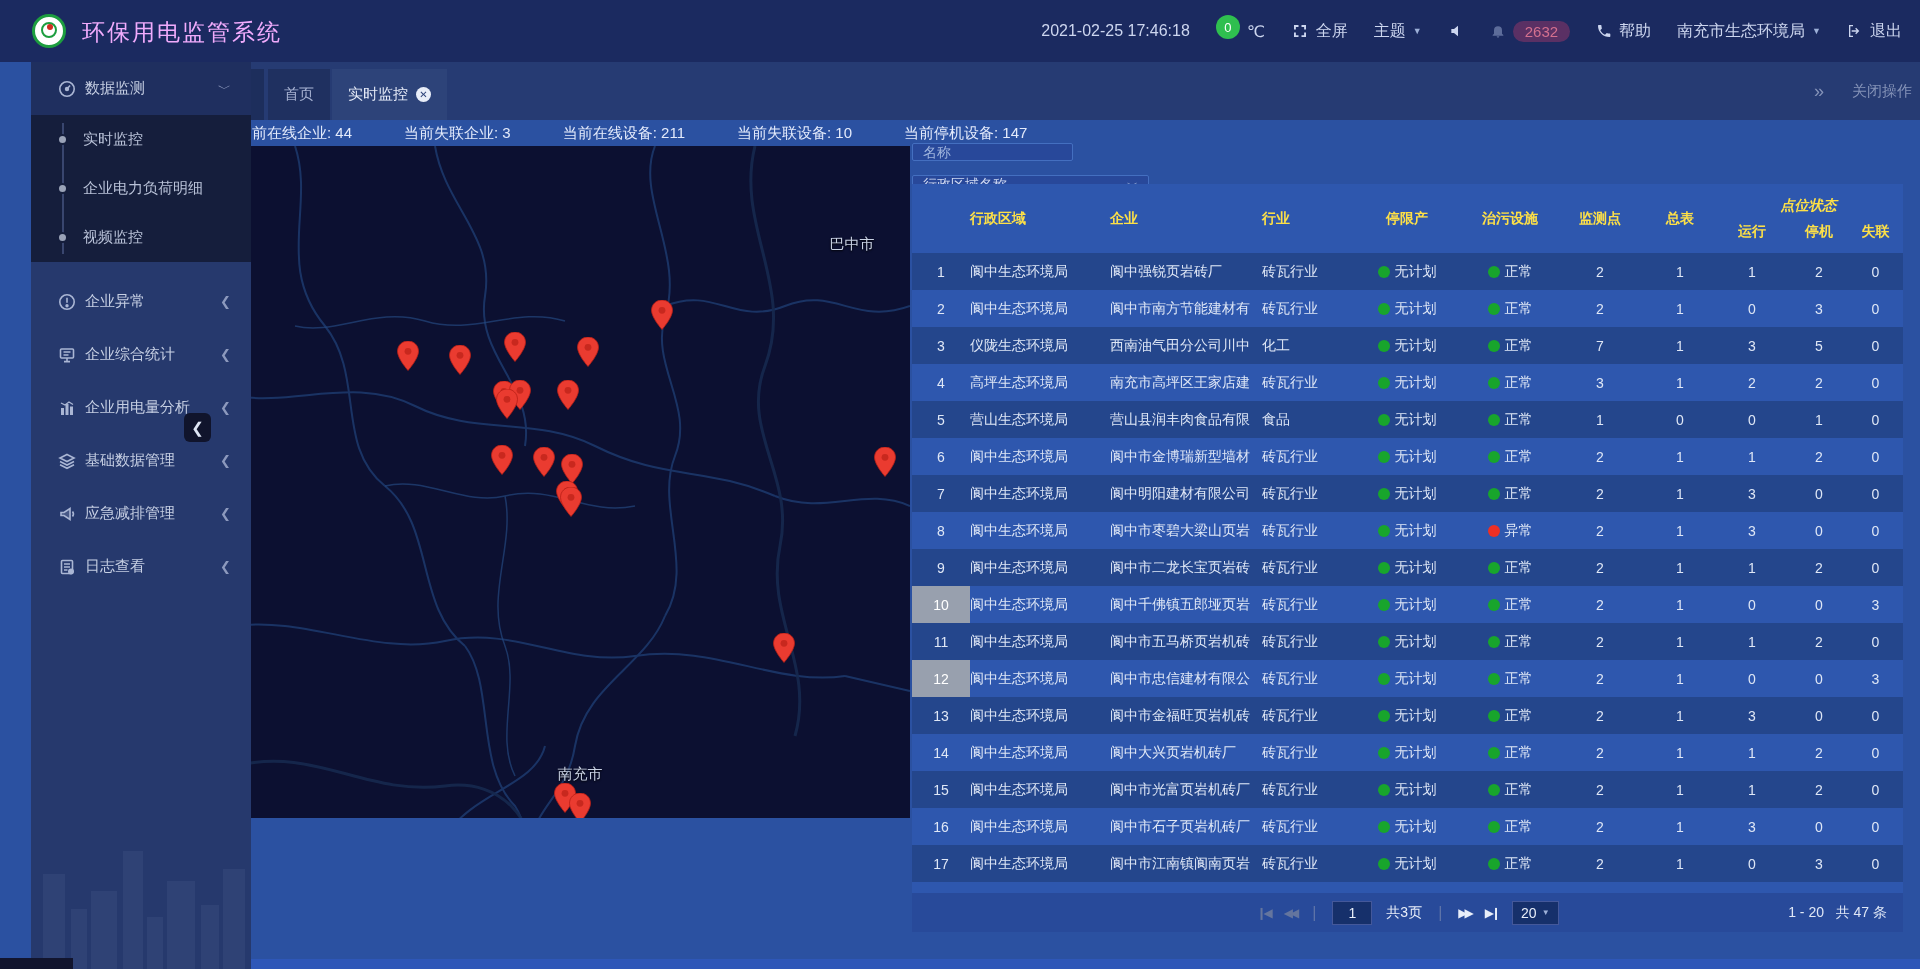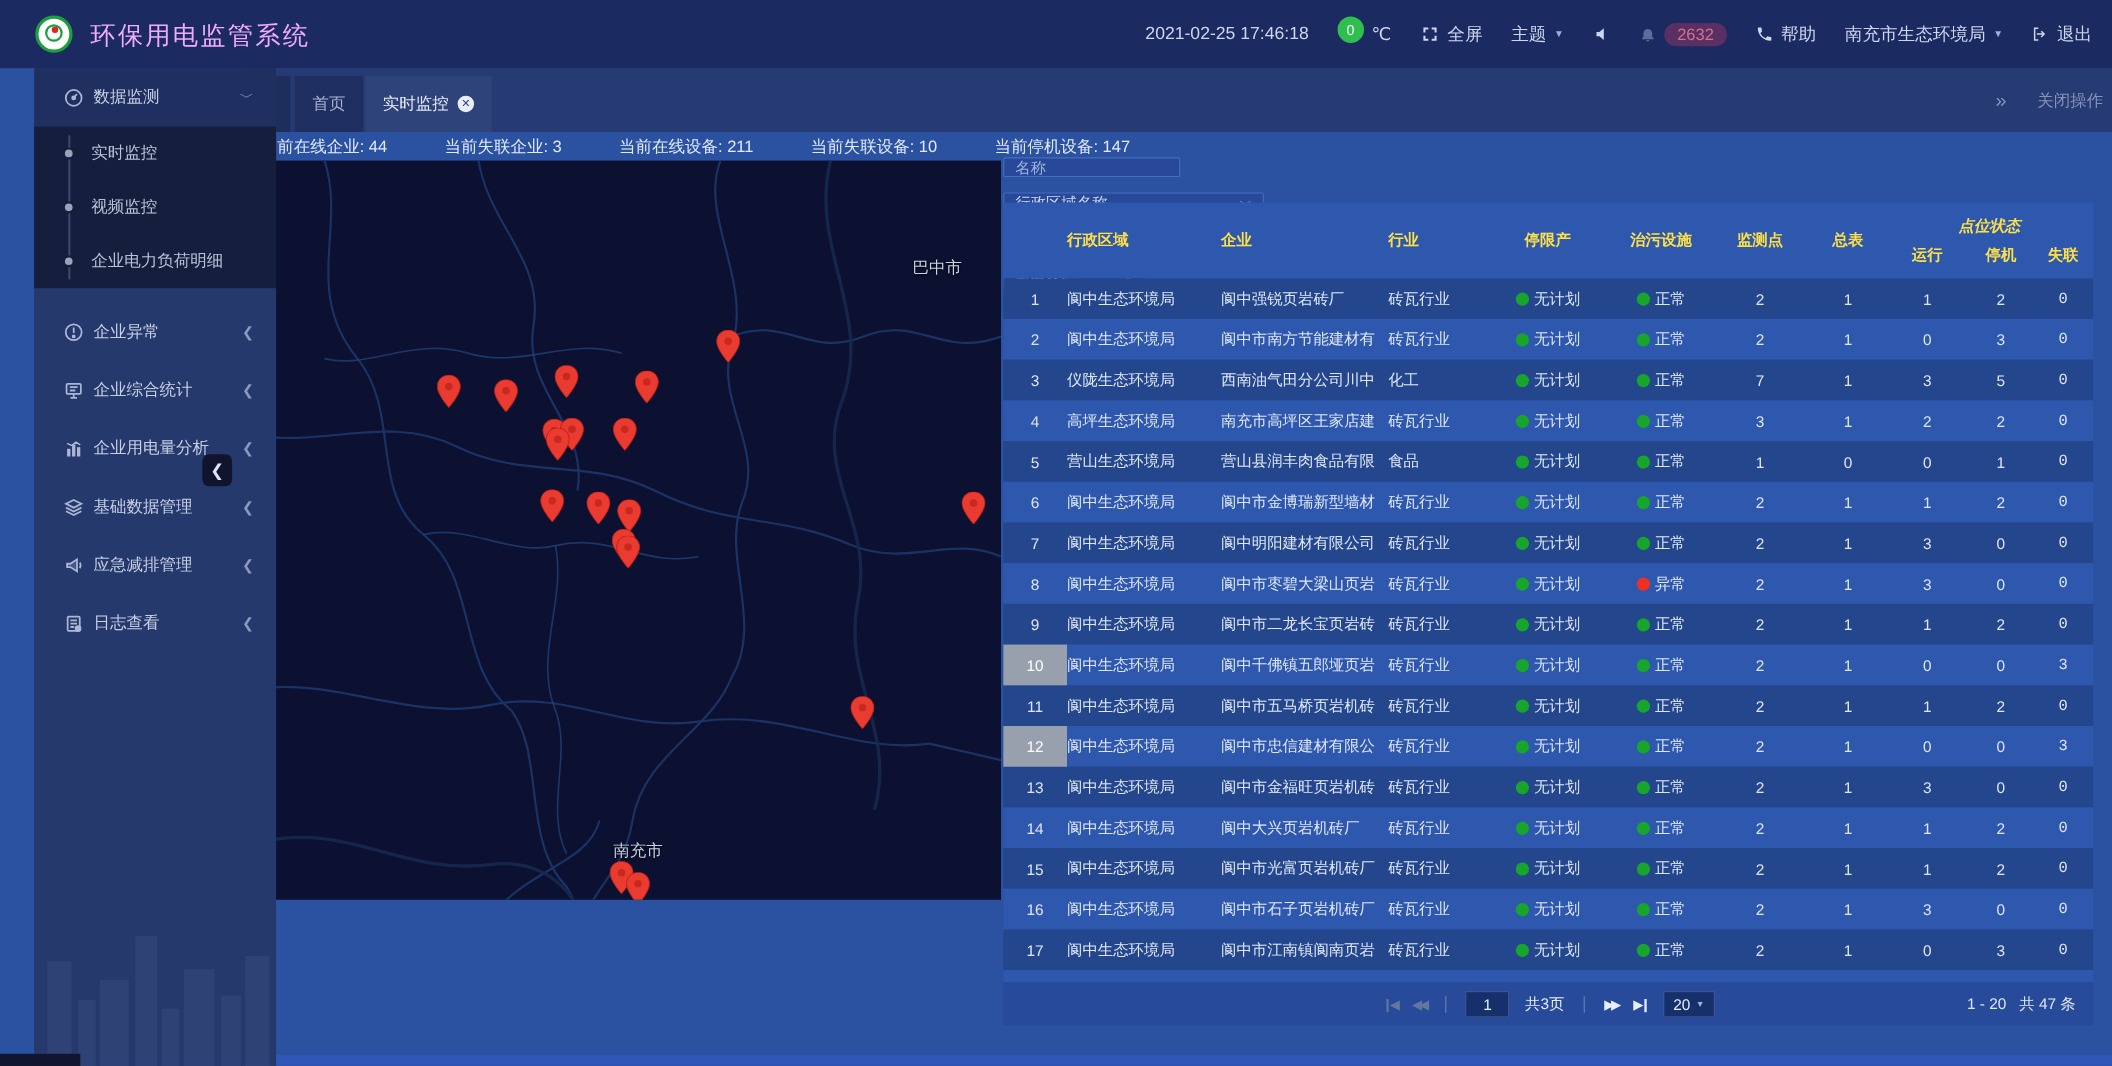--- a/index.html
+++ b/index.html
@@ -77,21 +77,21 @@
   .td { overflow:hidden; white-space:nowrap; display:flex; align-items:center; justify-content:center; height:100%; }
   .td.left { justify-content:flex-start; }
   .td.num.hl { background:#98a0ae; color:#fff; }
   .status-dot { display:inline-block; width:12px; height:12px; border-radius:50%; margin-right:5px; flex:none; }
   .dot-green { background:#18a52c; }
   .dot-red { background:#ee2f24; }
 
   
   .c-no{width:58px;} .c-region{width:140px;} .c-comp{width:152px;} .c-ind{width:86px;}
   .c-plan{width:118px;} .c-fac{width:88px;} .c-pts{width:92px;} .c-tot{width:68px;}
-  .c-run{width:76px;} .c-stop{width:58px;} .c-lost{width:55px;font-family:Liberation Mono, monospace;}
+  .c-run{width:76px;} .c-stop{width:58px;} .c-lost{width:55px;}
 
   
   .pager { position:absolute; left:0; top:750px; width:991px; height:39px; background:#284a9a; display:flex; align-items:center; justify-content:center; color:#e8eef9; font-size:14px; }
   .pg-ctl { display:flex; align-items:center; gap:14px; }
   .pg-ic { font-size:12px; letter-spacing:-3px; cursor:pointer; }
   .pg-ic.dim { color:#64759e; }
   .pg-sep { color:#5f74a8; font-size:16px; margin:0 2px; }
   .pg-page { width:40px; height:24px; background:#16306b; border:1px solid #44589a; color:#e8eef9; text-align:center; font-size:14px; font-family:inherit; }
   .pg-size { height:24px; background:#16306b; border:1px solid #44589a; display:flex; align-items:center; gap:5px; padding:0 8px; cursor:pointer; }
   .pg-size .caret { font-size:8px; }
@@ -182,25 +182,25 @@
           <span class="chev">﹀</span>
         </div>
         <div class="submenu">
           <div class="line"></div>
           <div class="sub-item">
             <span class="dot"></span>
             <span class="lbl">实时监控</span>
           </div>
           <div class="sub-item">
             <span class="dot"></span>
-            <span class="lbl">视频监控</span>
+            <span class="lbl">企业电力负荷明细</span>
           </div>
           <div class="sub-item">
             <span class="dot"></span>
-            <span class="lbl">企业电力负荷明细</span>
+            <span class="lbl">视频监控</span>
           </div>
         </div>
         <div class="menu-gap"></div>
         <div class="menu-item">
           <span class="mi-icon">
             <svg width="18" height="18" viewBox="0 0 18 18" fill="none" stroke="#aab6d4" stroke-width="1.6">
               <circle cx="9" cy="9" r="7.2"></circle>
               <path d="M9 4.8v5"></path>
               <circle cx="9" cy="12.8" r="0.9" fill="#aab6d4"></circle>
             </svg>

